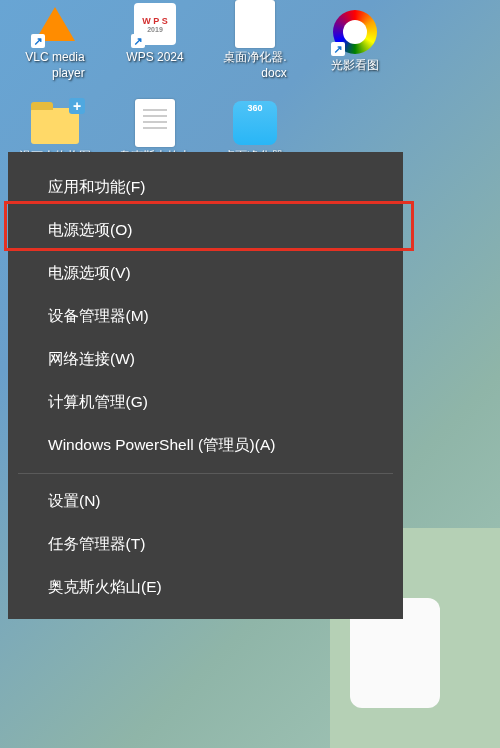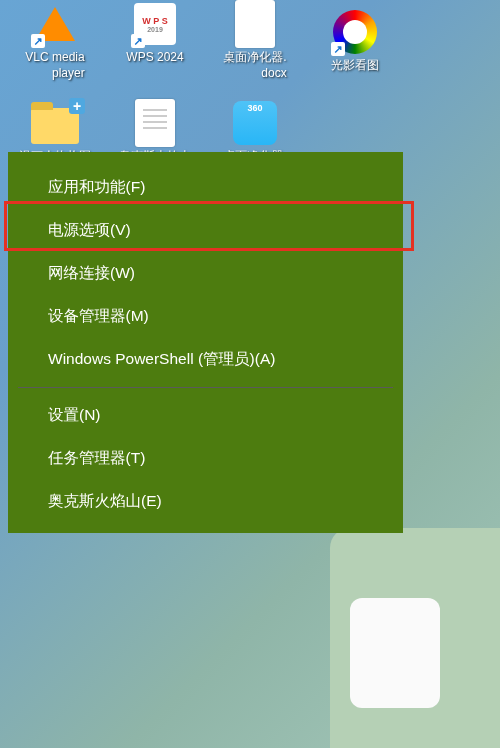--- a/index.html
+++ b/index.html
@@ -83,21 +83,21 @@
     .ic-txt { width:40px; height:48px; background:#fff; border-radius:3px; box-shadow:0 0 2px rgba(0,0,0,0.3); position:relative; }
     .ic-txt::after { content:''; position:absolute; top:10px; left:8px; right:8px; height:2px; background:#ccc; box-shadow:0 6px 0 #ccc, 0 12px 0 #ccc, 0 18px 0 #ccc; }
     .ic-clean { width:44px; height:44px; background:linear-gradient(180deg,#4fc3f7,#29b6f6); border-radius:8px; position:relative; }
     .ic-clean::after { content:'360'; position:absolute; top:2px; left:0; right:0; text-align:center; font-size:9px; color:#fff; font-weight:bold; }
 
     .context-menu {
       position: absolute;
       top: 152px;
       left: 8px;
       width: 395px;
-      background: #4d7c0f;
+      background: #404040;
       z-index: 10;
       padding-top: 14px;
       padding-bottom: 10px;
     }
     .menu-item {
       padding: 11px 20px 11px 40px;
       color: #fff;
       font-size: 15.5px;
       cursor: default;
     }
@@ -174,23 +174,25 @@
   <div class="desktop-icon row2">
     <div class="icon-img" style="position:relative;">
       <div class="ic-clean"></div>
     </div>
     <div class="label">桌面净化器.</div>
   </div>
 </div>
 
 <div class="context-menu">
   <div class="menu-item">应用和功能(F)</div>
+  <div class="menu-item">电源选项(O)</div>
   <div class="menu-item">电源选项(V)</div>
+  <div class="menu-item">设备管理器(M)</div>
   <div class="menu-item">网络连接(W)</div>
-  <div class="menu-item">设备管理器(M)</div>
+  <div class="menu-item">计算机管理(G)</div>
   <div class="menu-item">Windows PowerShell (管理员)(A)</div>
   <div class="separator"></div>
   <div class="menu-item">设置(N)</div>
   <div class="menu-item">任务管理器(T)</div>
   <div class="menu-item">奥克斯火焰山(E)</div>
 </div>
 
 <div class="highlight-box"></div>
 
 </body></html>

